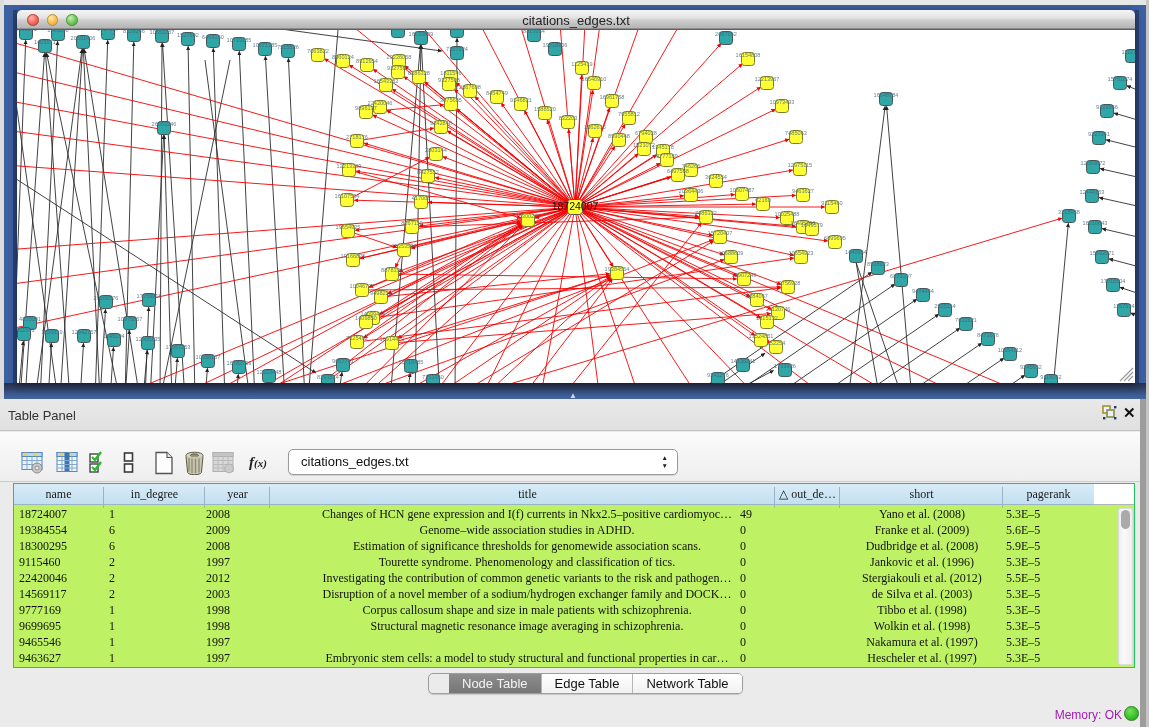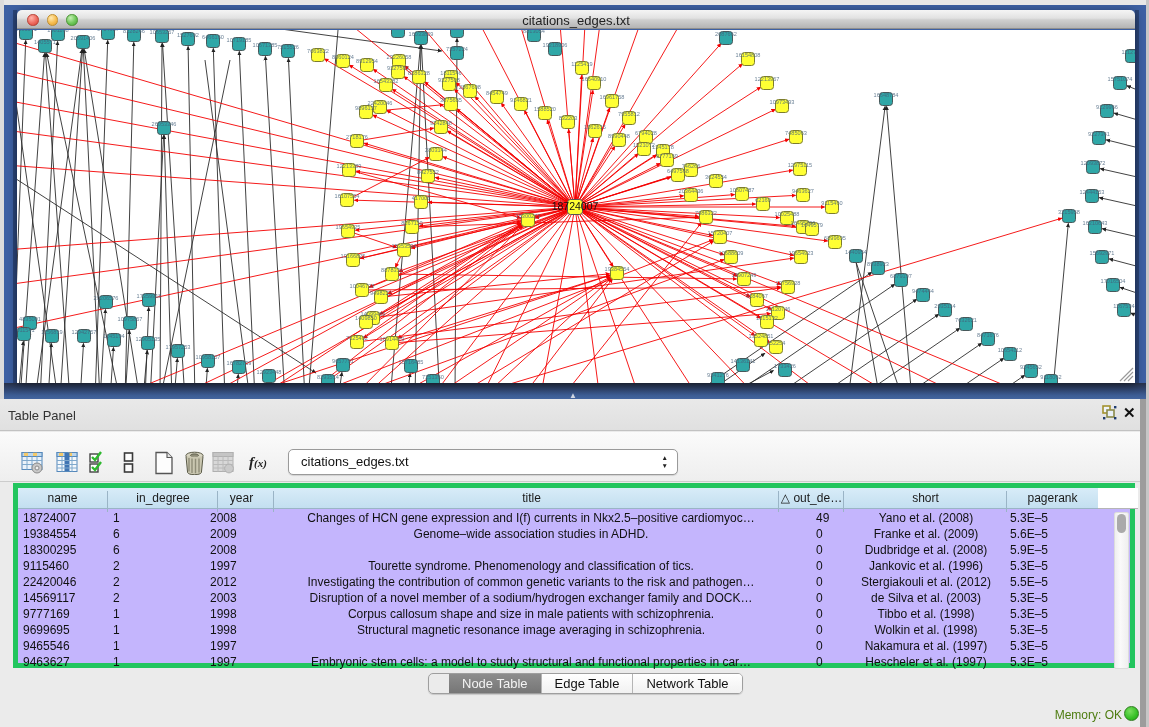--- a/index.html
+++ b/index.html
@@ -39,48 +39,48 @@
 #grip { position:absolute; left:567px; top:-5px; width:12px; height:5px; color:#cfd6e2; font-size:8px; line-height:4px; text-align:center;}
 
 #toolbar { position:absolute; left:0; top:33px; width:1149px; height:50px;
   background:linear-gradient(180deg,#fbfbfb,#eeeeee); border-bottom:1px solid #cccccc; }
 .tbi { position:absolute; top:19px; }
 #combo { position:absolute; left:288px; top:17px; width:390px; height:26px; background:#fff;
   border:1px solid #9a9a9a; border-radius:5px; box-shadow:0 1px 1px rgba(0,0,0,.12);
   font-size:13px; color:#111; line-height:24px; padding-left:12px; }
 #combo .ud { position:absolute; right:9px; top:4px; font-size:6.5px; color:#222; line-height:8px; text-align:center;}
 
-#table { position:absolute; left:13px; top:84px; width:1122px; height:185px; background:#c4b5fd;
-  border:5px solid #22c55e; }
+#table { position:absolute; left:13px; top:84px; width:1122px; height:185px; background:#bef264;
+  border:1px solid #22c55e;font-family:Liberation Serif, serif; }
 #thead { position:absolute; left:0; top:0; width:1120px; height:21px;
   background:#fff; border-bottom:1px solid #b5b5b5; font-size:12px; color:#1a1a1a; }
 #theadbg { position:absolute; left:0; top:0; width:1080px; height:21px;
   background:linear-gradient(180deg,#d8ecf8,#c3dff0); border-bottom:1px solid #9ab4c6; }
 #thead span { position:absolute; top:3px; text-align:center; border-right:1px solid #9ab4c6; height:21px;}
 #tbody { position:absolute; left:0; top:22px; width:1120px; font-size:12px; color:#111; }
 .tr { position:relative; height:16px; line-height:16px; white-space:nowrap; }
 .tr span { position:absolute; overflow:hidden; }
 .c0 { left:5px;  width:86px; }
 .c1 { left:95px; width:95px; }
 .c2 { left:192px; width:75px; }
 .c3 { left:267px; width:492px;text-align:center; }
-.c4 { left:798px; width:64px; }
+.c4 { left:726px; width:64px; }
 .c5 { left:827px; width:162px; text-align:center; }
 .c6 { left:992px; width:90px; }
 #vscroll { position:absolute; right:1px; top:24px; width:15px; height:157px;
   background:linear-gradient(90deg,#efefef,#fafafa 40%,#efefef); border:1px solid #dcdcdc; border-radius:2px;}
 #vthumb { position:absolute; left:2px; top:1px; width:9px; height:19px; background:#aaaaaa; border-radius:5px; }
 
 #tabs { position:absolute; left:428px; top:274px; height:21px; display:flex;
   border:1px solid #9e9e9e; border-radius:5px; overflow:hidden; font-size:13px;
   box-shadow:0 1px 1px rgba(0,0,0,.15);padding-left:20px; }
 .tab { padding:0 13px; line-height:20px; background:linear-gradient(180deg,#ffffff,#f1f1f1);
   color:#111; border-left:1px solid #b5b5b5; }
 .tab.sel { background:linear-gradient(180deg,#8d8d8d,#767676); color:#f4f4f4; border-left:none; }
-#memory { position:absolute; right:27px; top:309px; font-size:12px; color:#4d7c0f; }
+#memory { position:absolute; right:27px; top:309px; font-size:12px; color:#a21caf; }
 #memdot { position:absolute; right:10px; top:307px; width:15px; height:15px; border-radius:50%;
   background:radial-gradient(circle at 38% 32%, #7ade5e, #35c026 60%, #23a015); border:1px solid #2d7c1e; }
 
 
 #edge-top { position:absolute; left:0; top:0; width:1149px; height:5px; background:#e7e7e7; }
 #edge-left { position:absolute; left:0; top:0; width:4px; height:399px; background:#dcdcdc; }
 #edge-right1 { position:absolute; left:1146px; top:0; width:3px; height:399px; background:#c6c6c6; }
 #edge-right2 { position:absolute; left:1140px; top:399px; width:6px; height:328px; background:#9c9c9c; }
 #edge-right3 { position:absolute; left:1146px; top:399px; width:3px; height:328px; background:#c6c6c6; }
 </style></head>
@@ -668,21 +668,21 @@
 <circle cx="17" cy="17.5" r="4.4" fill="#bdbdbd" stroke="#999"></circle>
           </g>
         </svg>
 <div class="tbi" style="left:249px;top:22px;font-family:'Liberation Serif',serif;font-style:italic;font-weight:bold;font-size:15px;color:#222;">f<span style="font-size:11px;">(x)</span></div>
       <div id="combo">citations_edges.txt<span class="ud">▲<br>▼</span></div>
     </div>
     <div id="table">
       <div id="thead">
           <div id="theadbg"></div>
         <span style="left:0;width:90px;">name</span>
-        <span style="left:91px;width:109px;">in_degree</span>
+        <span style="left:91px;width:100px;">in_degree</span>
         <span style="left:192px;width:64px;">year</span>
         <span style="left:267px;width:494px;">title</span>
         <span style="left:762px;width:64px;">△ out_de…</span>
         <span style="left:827px;width:162px;">short</span>
         <span style="left:990px;width:89px;border-right:none;">pagerank</span>
       </div>
       <div id="tbody">
 <div class="tr">
             <span class="c0">18724007</span>
             <span class="c1">1</span>
@@ -698,20 +698,21 @@
             <span class="c2">2009</span>
             <span class="c3">Genome–wide association studies in ADHD.</span>
             <span class="c4">0</span>
             <span class="c5">Franke et al. (2009)</span>
             <span class="c6">5.6E–5</span>
           </div>
 <div class="tr">
             <span class="c0">18300295</span>
             <span class="c1">6</span>
             <span class="c2">2008</span>
+            <span class="c3">Estimation of significance thresholds for genomewide association scans.</span>
             <span class="c4">0</span>
             <span class="c5">Dudbridge et al. (2008)</span>
             <span class="c6">5.9E–5</span>
           </div>
 <div class="tr">
             <span class="c0">9115460</span>
             <span class="c1">2</span>
             <span class="c2">1997</span>
             <span class="c3">Tourette syndrome. Phenomenology and classification of tics.</span>
             <span class="c4">0</span>

